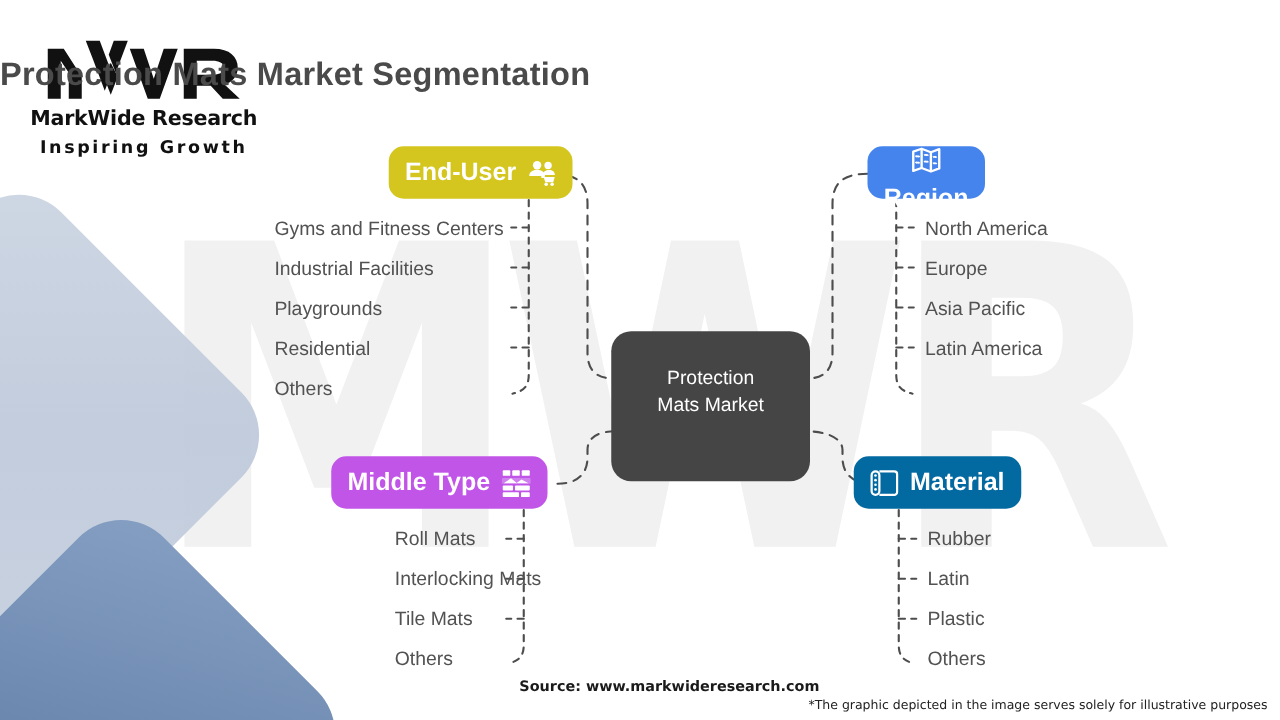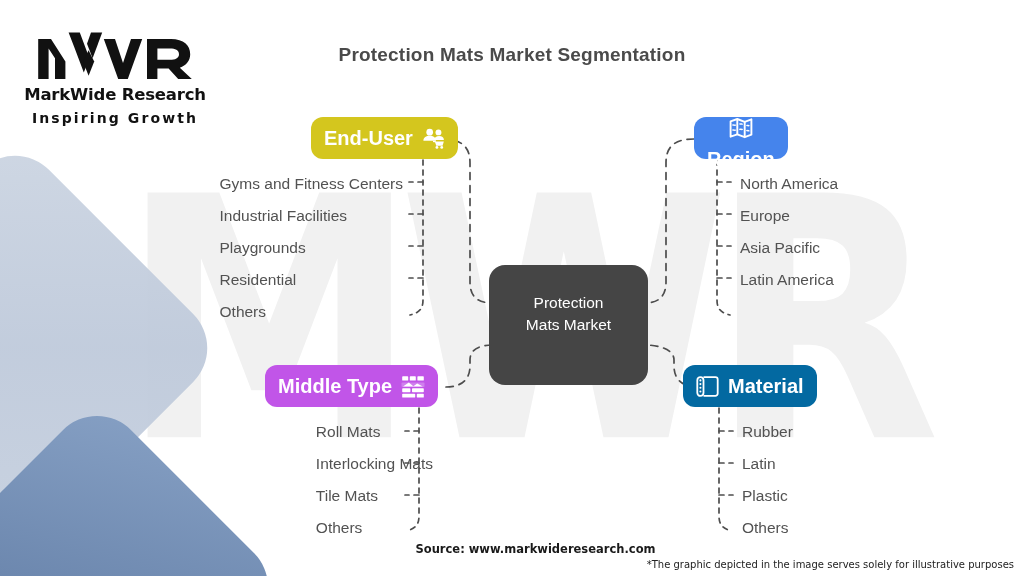--- a/index.html
+++ b/index.html
@@ -56,22 +56,22 @@
   }
   #logo-tag {
     font-size:14px; font-weight:bold; color:#111;
     letter-spacing:2.1px; margin-top:6px;
     font-family:"DejaVu Sans", sans-serif;
   }
 
   
   #page-title {
     position:absolute; left:0; right:0; top:44px;
-    text-align:center;
-    font-size:19px; font-weight:bold;
+    text-align:left;
+    font-size:26px; font-weight:bold;
     color:#4a4a4a;
     letter-spacing:.2px;
     z-index:5;
   }
 
   
   #connectors { position:absolute; inset:0; z-index:2; }
 
   
   #center-node {

